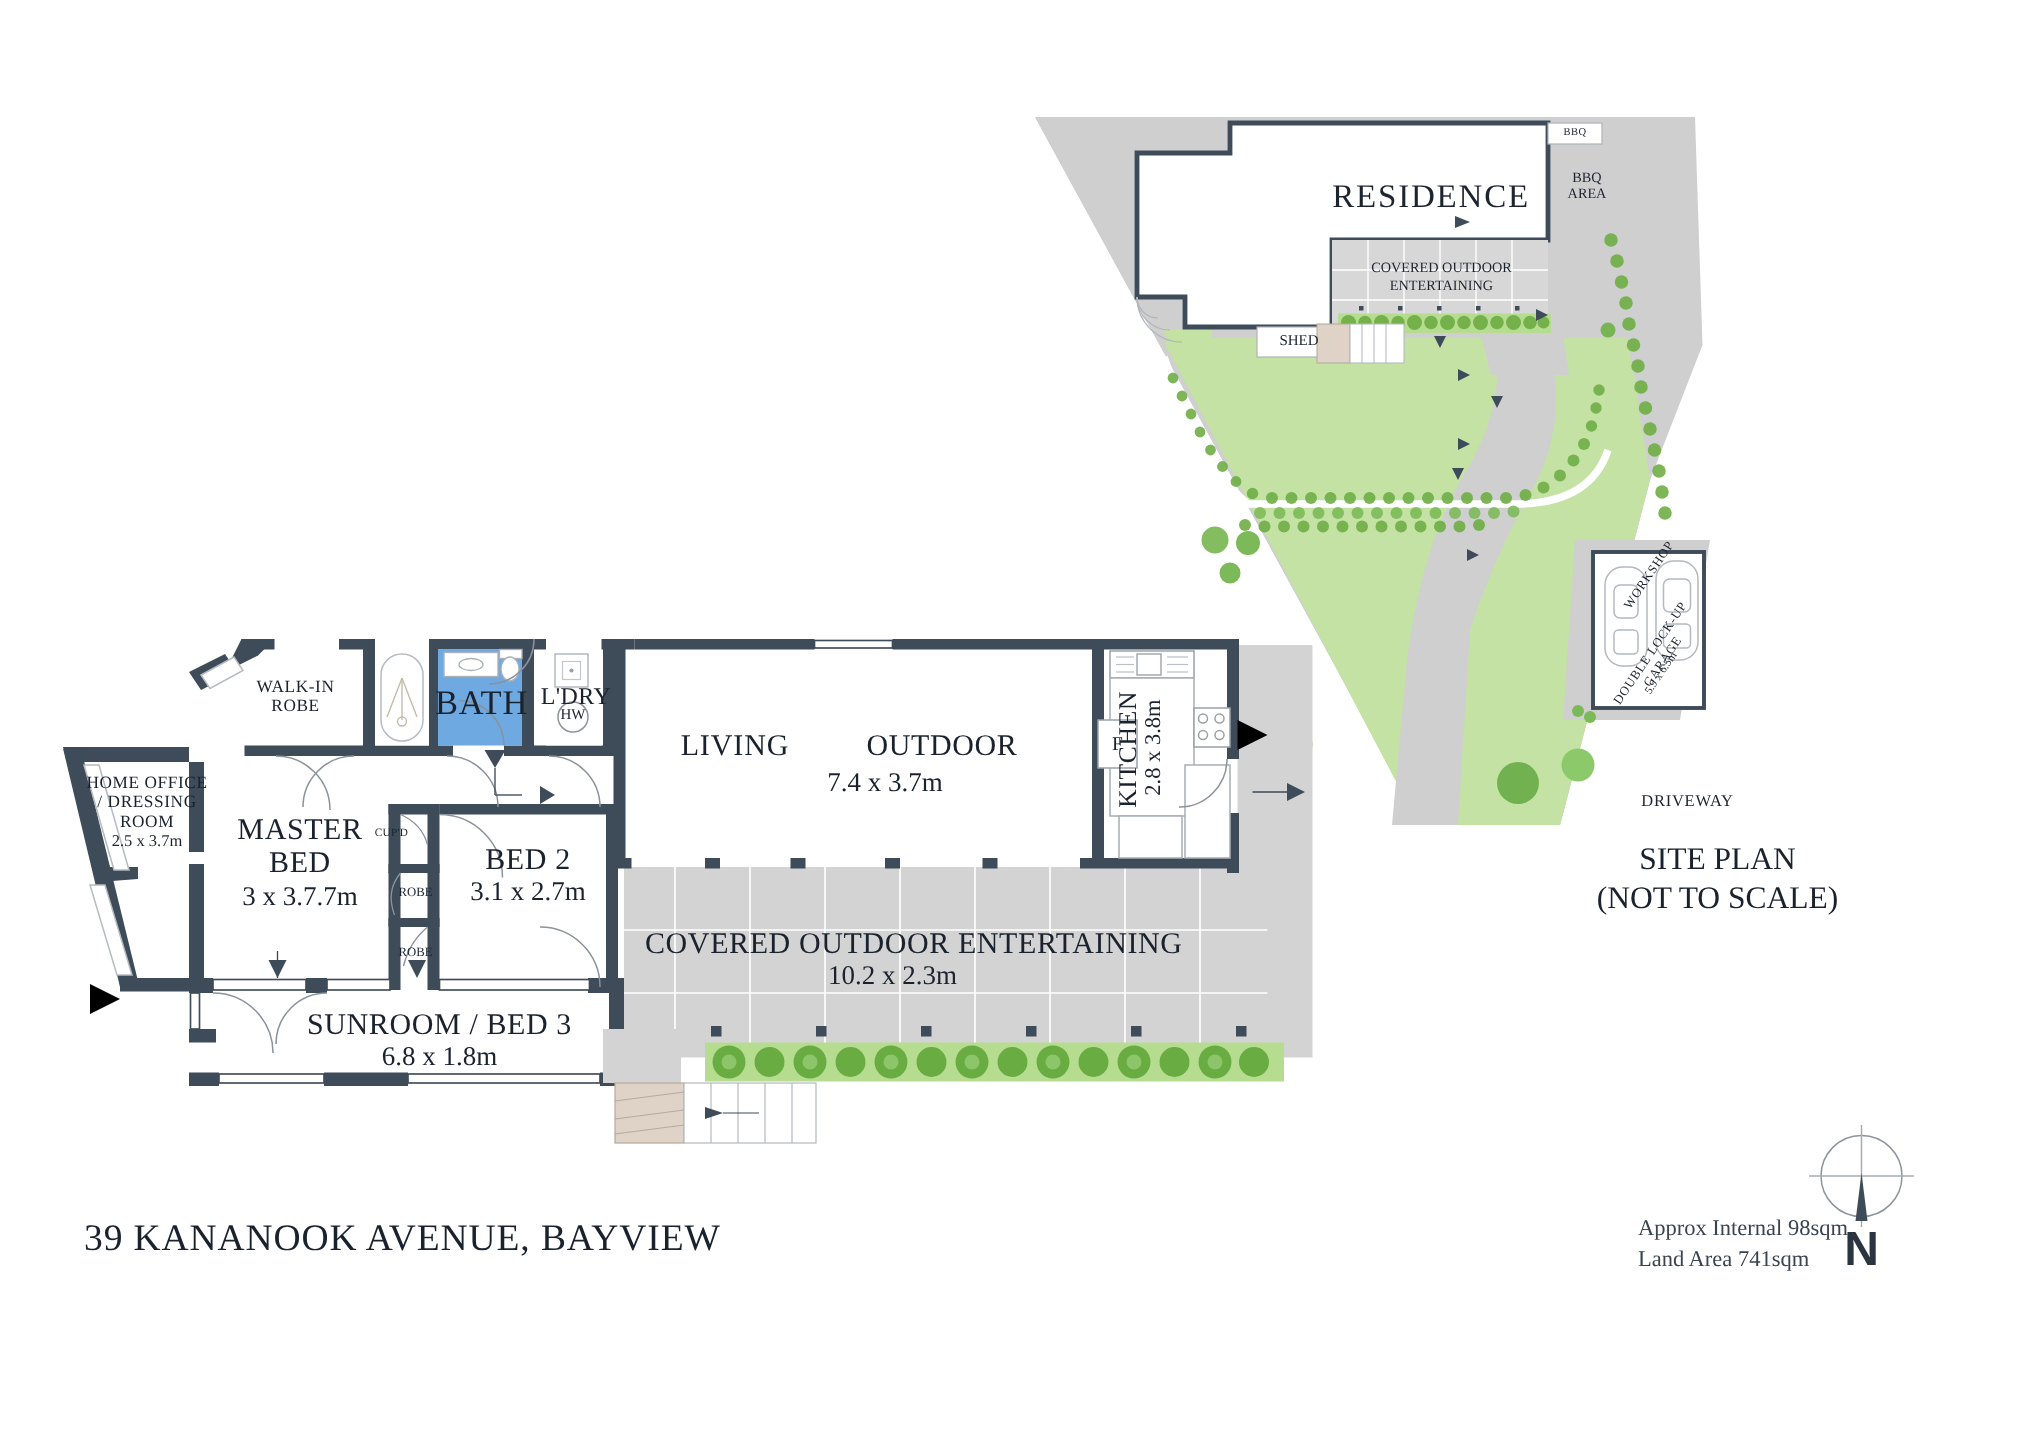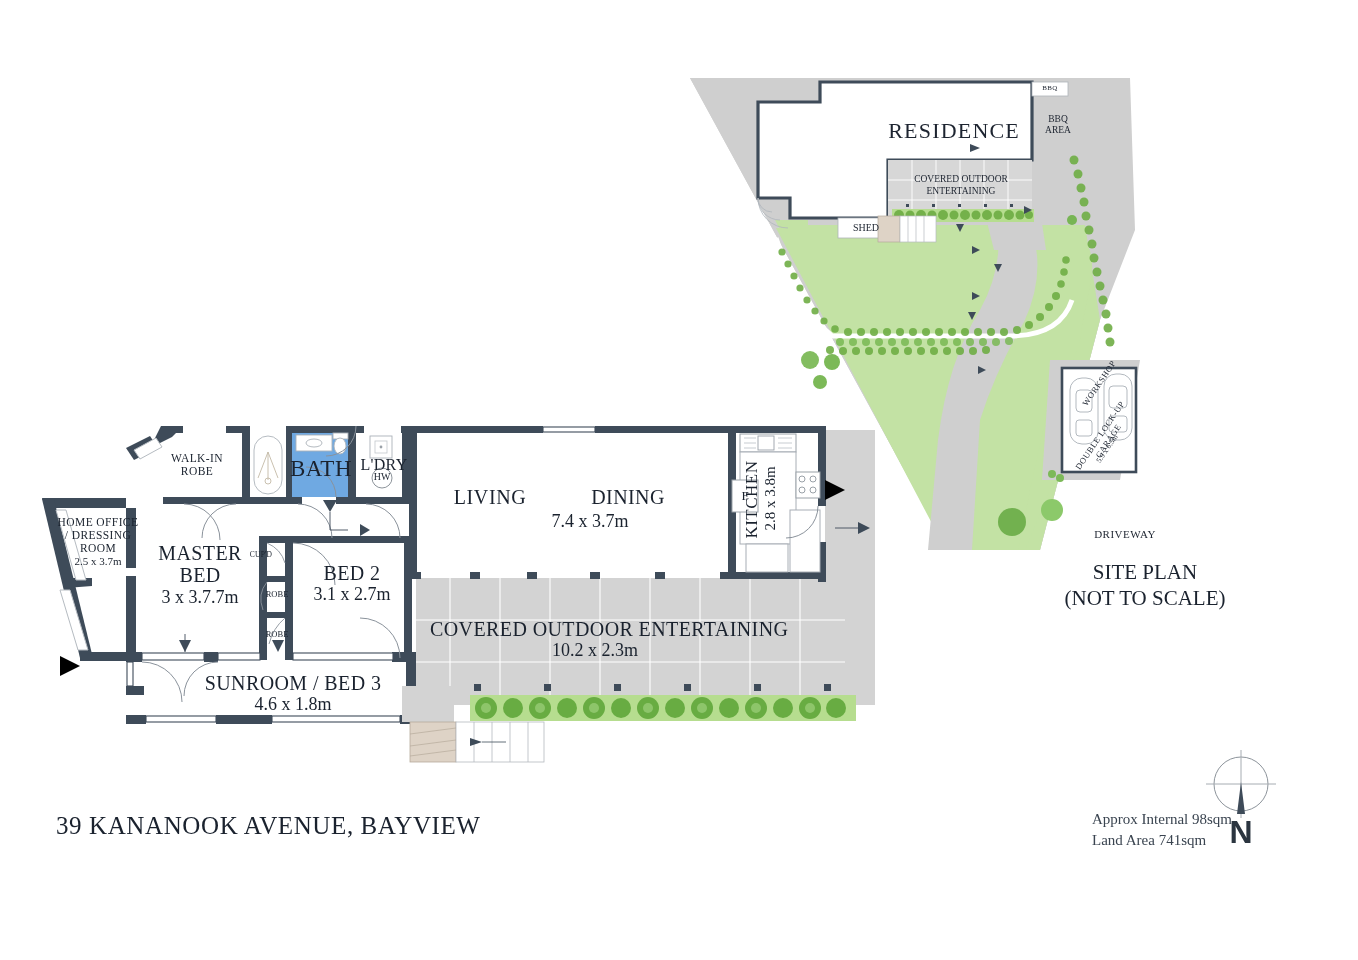--- a/index.html
+++ b/index.html
@@ -570,27 +570,27 @@
     </div>
 
     <div class="roomlabel" style="left:211px;top:161px;width:40px;font-size:7.5px;letter-spacing:.2px;text-align:center;">CUP'D</div>
 
     <div class="roomlabel" style="left:227px;top:200px;width:40px;font-size:8.5px;">ROBE</div>
 
     <div class="roomlabel" style="left:227px;top:240px;width:40px;font-size:8.5px;">ROBE</div>
 
     <div class="roomlabel big" style="left:148px;top:282px;width:230px;">
       <span class="nm">SUNROOM / BED 3</span>
-      <span class="dim">4.6 x 1.8m</span>
+      <span class="dim">6.8 x 1.8m</span>
     </div>
 
     <div class="roomlabel" style="left:400px;top:96px;width:120px;font-size:20px;letter-spacing:.6px;">LIVING</div>
 
     <div class="roomlabel big" style="left:530px;top:96px;width:136px;">
-      <span class="nm">DINING</span>
+      <span class="nm">OUTDOOR</span>
     </div>
     <div class="roomlabel" style="left:460px;top:121px;width:200px;font-size:18px;">7.4 x 3.7m</div>
 
     <div class="roomlabel" style="left:682px;top:100px;width:80px;font-size:17px;letter-spacing:.5px;
                 transform:rotate(-90deg);transform-origin:center;">KITCHEN</div>
 
     <div class="roomlabel" style="left:700px;top:100px;width:80px;font-size:15px;
                 transform:rotate(-90deg);transform-origin:center;">2.8 x 3.8m</div>
 
     <div class="roomlabel" style="left:703px;top:99px;width:24px;font-size:13px;">F</div>

